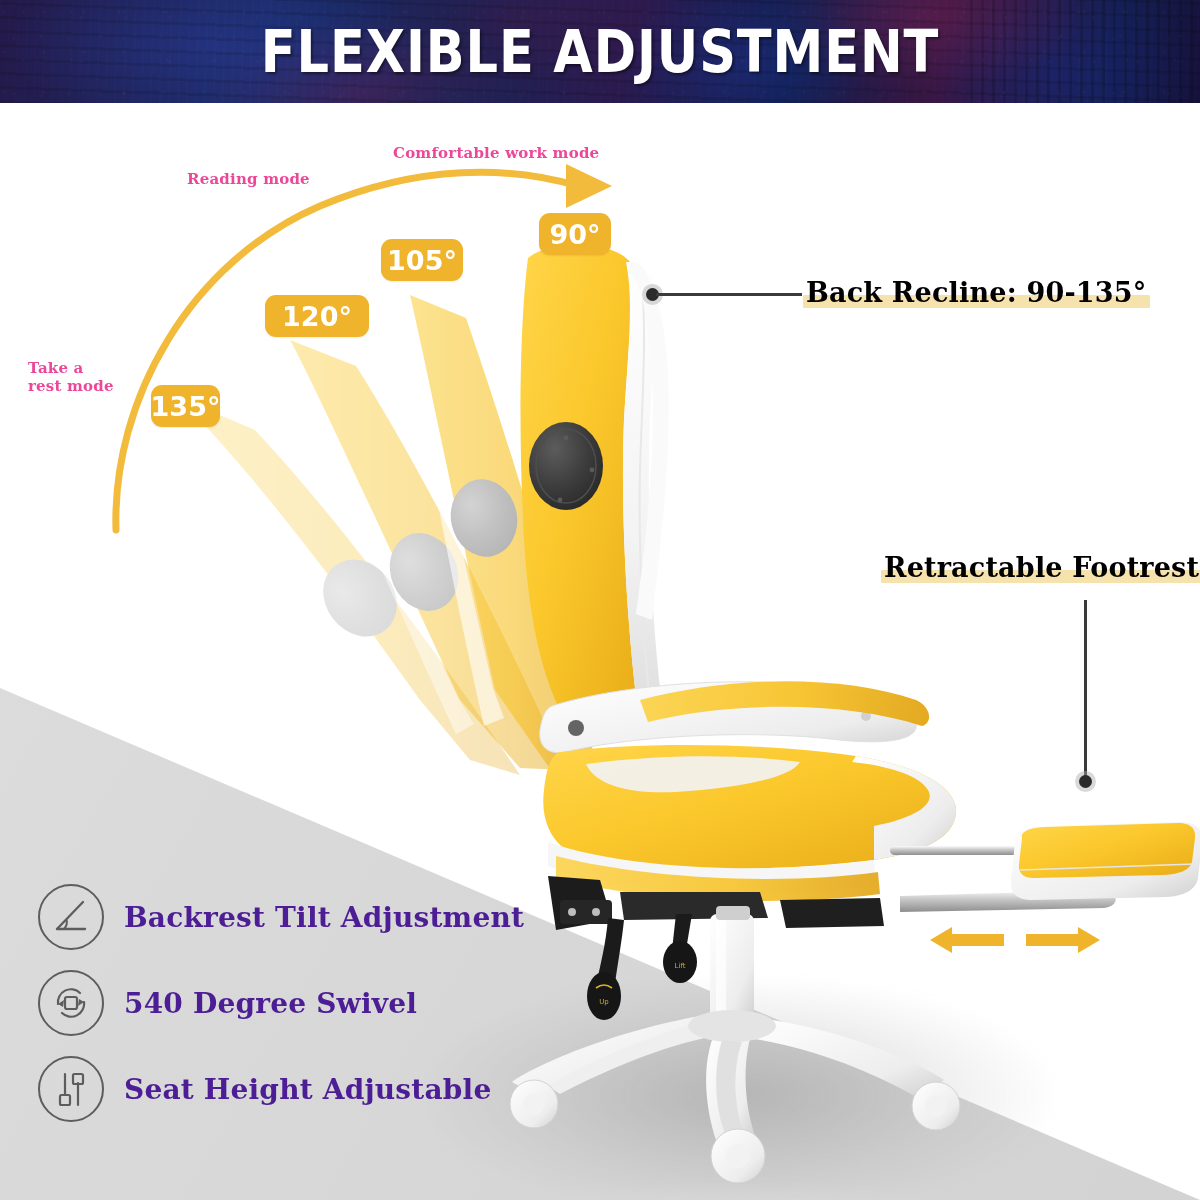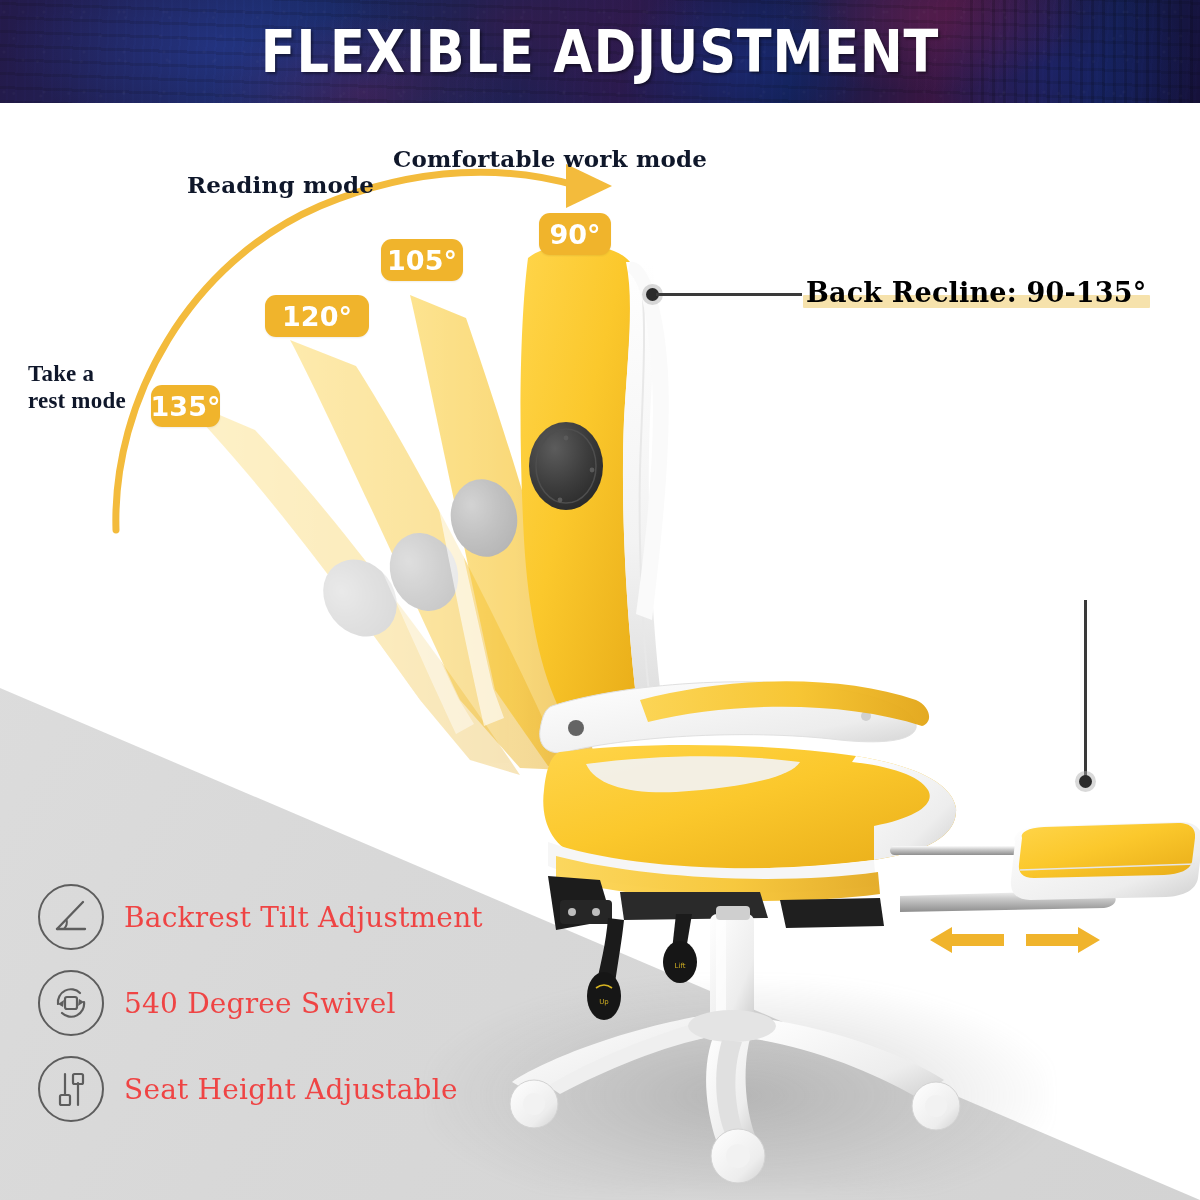--- a/index.html
+++ b/index.html
@@ -65,23 +65,23 @@
     position:absolute;left:430px;top:980px;width:620px;height:210px;
     background:radial-gradient(ellipse at 50% 55%, rgba(120,120,120,.34) 0%, rgba(150,150,150,.12) 52%, rgba(0,0,0,0) 74%);
     filter:blur(6px);
   }
 
   
   .arc-svg{position:absolute;left:0;top:0;width:1200px;height:1200px;pointer-events:none;}
 
   
   .mode-label{
-    position:absolute;color:#0f172a;font-weight:bold;
+    position:absolute;color:#ec4899;font-weight:bold;
     font-family:"DejaVu Serif", serif;
-    font-size:23px;line-height:1.18;letter-spacing:.2px;white-space:pre-line;
+    font-size:15px;line-height:1.18;letter-spacing:.2px;white-space:pre-line;
   }
 
   
   .angle-badge{
     position:absolute;background:#f0b42c;color:#ffffff;
     font-family:"DejaVu Sans", sans-serif;font-weight:bold;
     border-radius:11px;display:flex;align-items:center;justify-content:center;
     box-shadow:0 1px 2px rgba(0,0,0,.07);
   }
 
@@ -108,21 +108,21 @@
   }
 
   
   .feature-row{position:absolute;display:flex;align-items:center;gap:20px;}
   .feat-icon{
     width:62px;height:62px;border-radius:50%;border:2.5px solid #5d5d5d;
     display:flex;align-items:center;justify-content:center;flex:0 0 auto;
     background:transparent;
   }
   .feat-label{
-    color:#ef4444;font-family:"DejaVu Serif", serif;font-weight:normal;
+    color:#4c1d95;font-family:"DejaVu Serif", serif;font-weight:bold;
     font-size:28px;letter-spacing:.2px;white-space:nowrap;
   }
 
   
   .fr-arrows{position:absolute;}
 </style>
 </head>
 <body>
 
 <div class="stage">
@@ -324,37 +324,40 @@
              C 112 400, 190 262, 320 206
              C 420 164, 510 166, 578 186" stroke="#f3bb3c" stroke-width="7" fill="none" stroke-linecap="round"></path>
     <polygon points="566,164 612,186 566,208" fill="#f3bb3c"></polygon>
   </svg>
 
   <div class="mode-label" style="left:393px;top:145px;">Comfortable work mode</div>
 
   <div class="mode-label" style="left:187px;top:171px;">Reading mode</div>
 
 
-  <div class="mode-label" style="left:28px;top:360px;font-family:Liberation Serif, serif;">Take a
+  <div class="mode-label" style="left:28px;top:360px;">Take a
 rest mode</div>
 
   <div class="angle-badge" style="left:539px;top:213px;width:72px;height:42px;font-size:27px;">90°</div>
 
   <div class="angle-badge" style="left:381px;top:239px;width:82px;height:42px;font-size:27px;">105°</div>
 
   <div class="angle-badge" style="left:265px;top:295px;width:104px;height:42px;font-size:27px;">120°</div>
 
   <div class="angle-badge" style="left:151px;top:385px;width:69px;height:42px;font-size:27px;">135°</div>
 
   <div class="leader-dot" style="left:646px;top:288px;"></div>
   <div class="leader" style="left:656px;top:293px;width:146px;height:3px;"></div>
   <div class="callout-text" style="left:806px;top:277px;">
     <span class="hl">Back Recline: 90-135°</span>
   </div>
 
+  <div class="callout-text" style="left:884px;top:552px;">
+    <span class="hl">Retractable Footrest</span>
+  </div>
   <div class="leader" style="left:1084px;top:600px;width:3px;height:180px;"></div>
   <div class="leader-dot" style="left:1079px;top:775px;"></div>
 
   <svg class="fr-arrows" style="left:930px;top:920px;" width="170" height="40" viewBox="0 0 170 40">
     <g fill="#f0b42c">
       <polygon points="0,20 22,7 22,14 74,14 74,26 22,26 22,33"></polygon>
       <polygon points="170,20 148,7 148,14 96,14 96,26 148,26 148,33"></polygon>
     </g>
   </svg>
 

